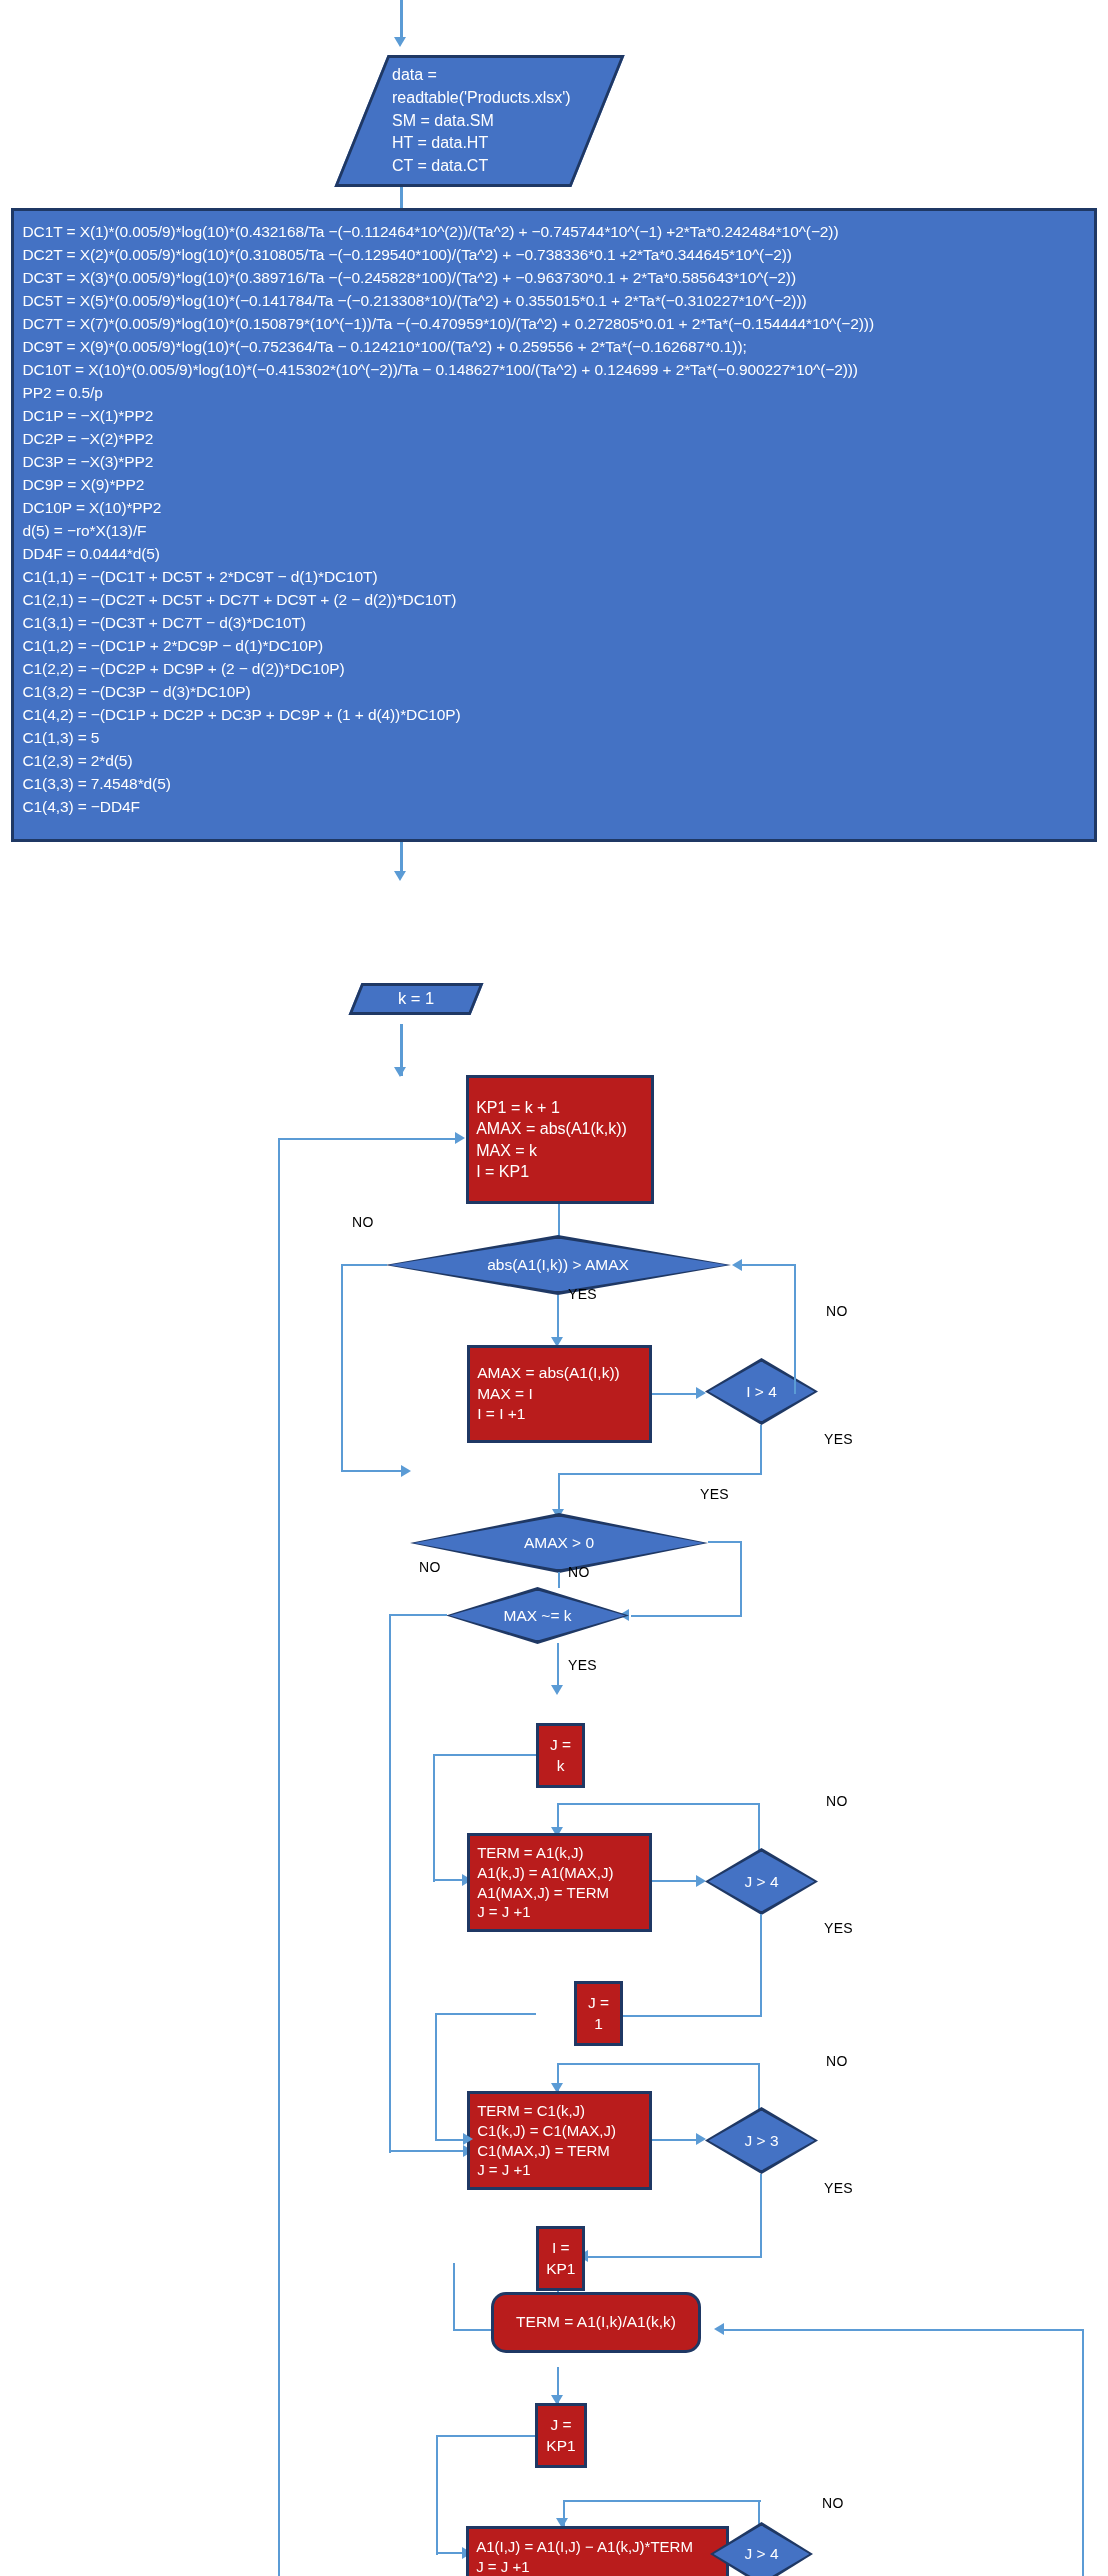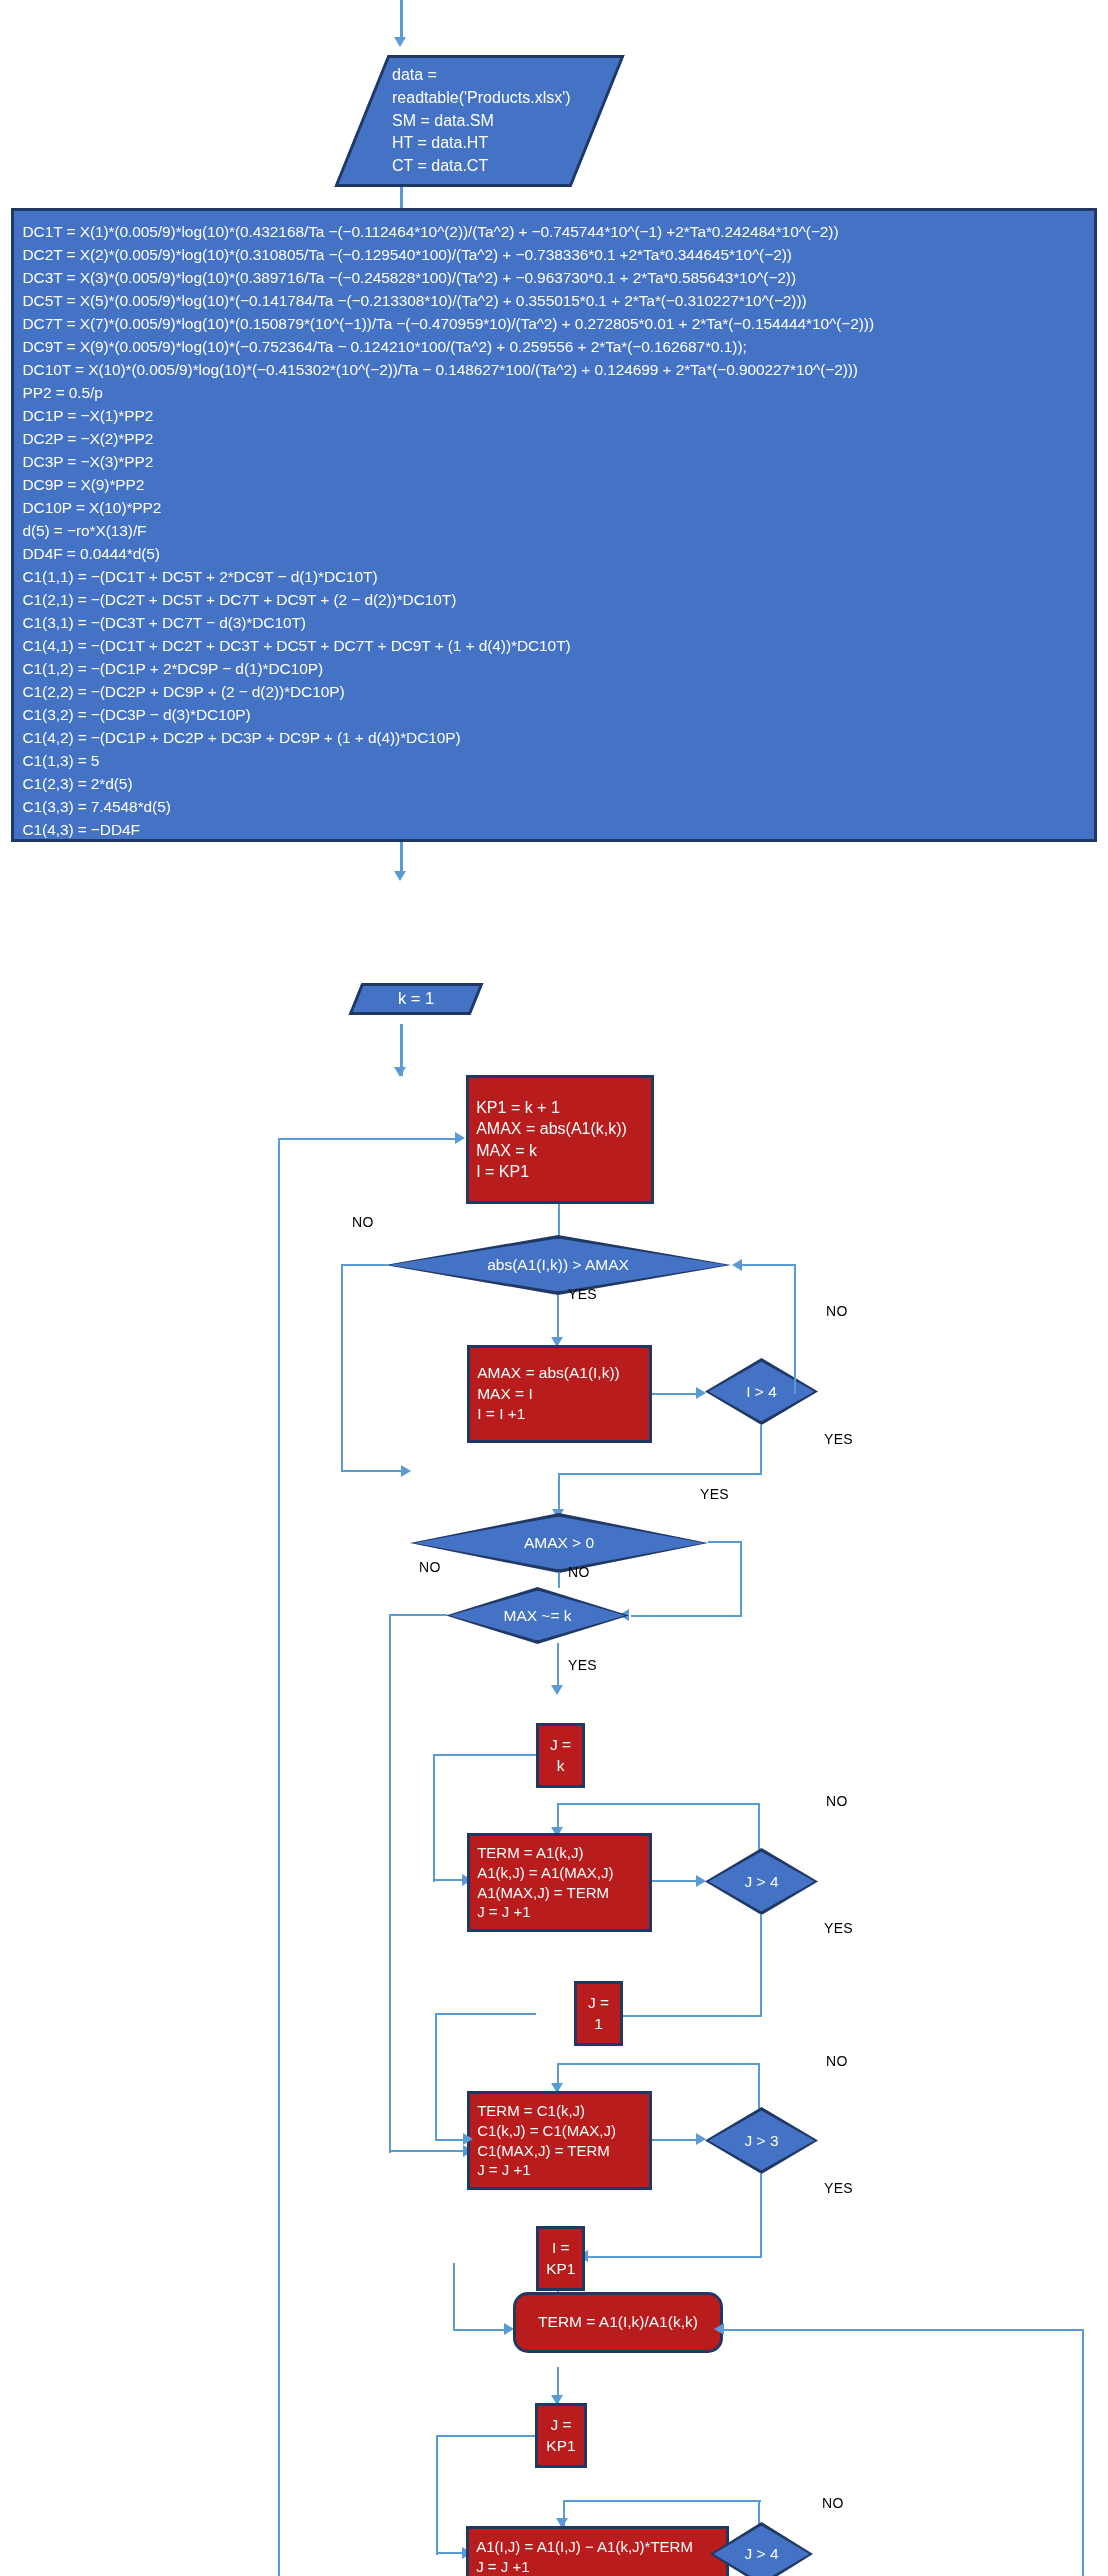--- a/index.html
+++ b/index.html
@@ -80,21 +80,20 @@
         <div class="fl">DC1P = −X(1)*PP2</div>
         <div class="fl">DC2P = −X(2)*PP2</div>
         <div class="fl">DC3P = −X(3)*PP2</div>
         <div class="fl">DC9P = X(9)*PP2</div>
         <div class="fl">DC10P = X(10)*PP2</div>
         <div class="fl">d(5) = −ro*X(13)/F</div>
         <div class="fl">DD4F = 0.0444*d(5)</div>
         <div class="fl">C1(1,1) = −(DC1T + DC5T + 2*DC9T − d(1)*DC10T)</div>
         <div class="fl">C1(2,1) = −(DC2T + DC5T + DC7T + DC9T + (2 − d(2))*DC10T)</div>
         <div class="fl">C1(3,1) = −(DC3T + DC7T − d(3)*DC10T)</div>
-        <div class="fl">C1(4,1) = −(DC1T + DC2T + DC3T + DC5T + DC7T + DC9T + (1 + d(4))*DC10T)</div>
         <div class="fl">C1(1,2) = −(DC1P + 2*DC9P − d(1)*DC10P)</div>
         <div class="fl">C1(2,2) = −(DC2P + DC9P + (2 − d(2))*DC10P)</div>
         <div class="fl">C1(3,2) = −(DC3P − d(3)*DC10P)</div>
         <div class="fl">C1(4,2) = −(DC1P + DC2P + DC3P + DC9P + (1 + d(4))*DC10P)</div>
         <div class="fl">C1(1,3) = 5</div>
         <div class="fl">C1(2,3) = 2*d(5)</div>
         <div class="fl">C1(3,3) = 7.4548*d(5)</div>
         <div class="fl">C1(4,3) = −DD4F</div>
       </div>
   </div>
@@ -271,21 +270,21 @@
     <div class="txt" style="font-size:15.5px;">I = KP1</div>
   </div>
 
   <div class="ln lnv" style="left:557px;top:2291px;width:2.1px;height:20.6px;"></div>
 
   <div class="ln lnh" style="left:453px;top:2329px;width:55px;height:2.1px;"></div>
   <div class="ln lnv" style="left:453px;top:2263px;width:2.1px;height:67px;"></div>
 
   <div class="arw right" style="left:504px;top:2323px;"></div>
 
-  <div class="node center" style="left:513px;top:2292px;width:210px;height:61px;border-radius:15px;">
+  <div class="node center" style="left:491px;top:2292px;width:210px;height:61px;border-radius:15px;">
     <div class="txt" style="font-size:15.5px;">TERM = A1(I,k)/A1(k,k)</div>
   </div>
 
   <div class="ln lnh" style="left:723px;top:2329px;width:361px;height:2.1px;"></div>
   <div class="arw left" style="left:714px;top:2323px;"></div>
   <div class="ln lnv" style="left:1082px;top:2329px;width:2.1px;height:263px;"></div>
 
   <div class="ln lnv" style="left:557px;top:2367px;width:2.1px;height:36px;"></div>
   <div class="arw down" style="left:551px;top:2395px;"></div>
 

